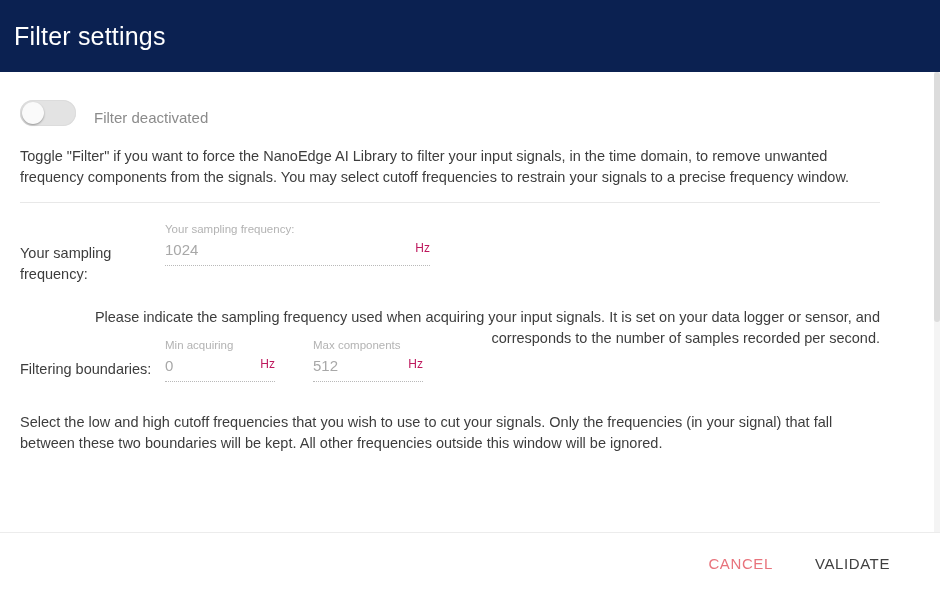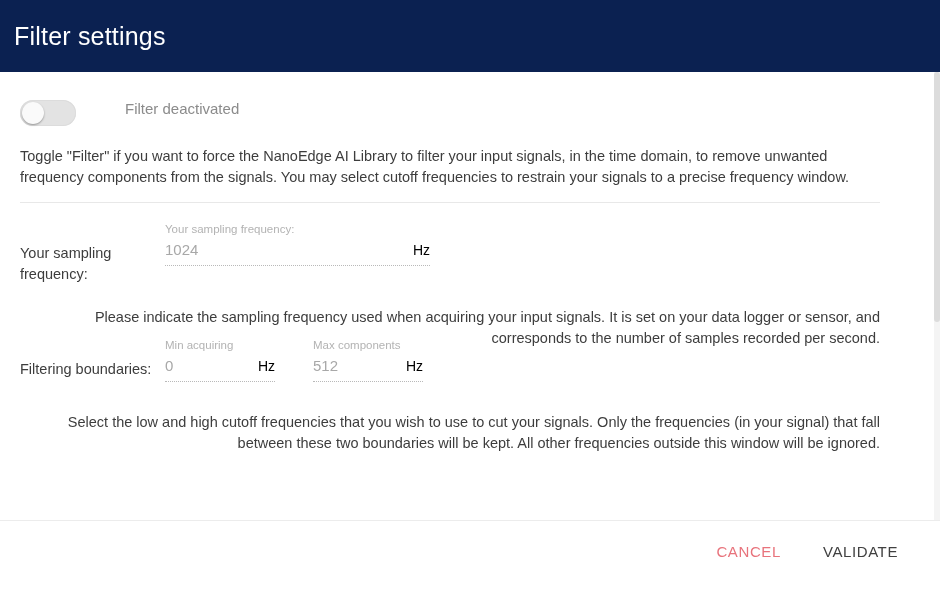--- a/index.html
+++ b/index.html
@@ -40,24 +40,23 @@
   .content {
     flex: 1 1 auto;
     padding: 20px 60px 0 20px;
     box-sizing: border-box;
     position: relative;
     overflow: hidden;
   }
   
   .toggle-row {
     display: flex;
-    align-items: flex-start;
+    align-items: flex-end;
     margin-top: 8px;
     margin-bottom: 20px;
-    gap: 31px;
   }
   .toggle {
     width: 56px;
     height: 26px;
     border-radius: 13px;
     background: #e3e3e3;
     position: relative;
     box-shadow: inset 0 0 0 1px #dcdcdc;
     flex: 0 0 auto;
     cursor: pointer;
@@ -114,66 +113,65 @@
   .float-label {
     font-size: 11.5px;
     color: #b3b3b3;
     display: block;
     height: 16px;
     line-height: 16px;
     white-space: nowrap;
   }
   .input-line {
     display: flex;
-    align-items: flex-end;
+    align-items: flex-start;
     justify-content: space-between;
     border-bottom: 1px dotted #b9b9b9;
     padding-bottom: 7px;
     margin-top: 4px;
   }
   .input-value {
     font-size: 15px;
     color: #a8a8a8;
     background: transparent;
     border: none;
     outline: none;
     padding: 0;
     font-family: "Liberation Sans", sans-serif;
     width: 75%;
   }
   .input-unit {
-    font-size: 14px;
-    color: #000000;
+    font-size: 12px;
+    color: #be185d;
     padding-left: 6px;
   }
   .para.sampling {
     margin-top: 22px;
     text-align: right;
   }
   .filtering-row {
     display: flex;
     align-items: flex-start;
     margin-top: -12px;
   }
   .para.filtering-desc {
     margin-top: 30px;
-    text-align: right;
   }
   .footer {
     position: absolute;
     left: 0;
-    bottom: 12px;
+    bottom: 0;
     width: 940px;
     height: 62px;
     background: #ffffff;
     border-top: 1px solid #ececec;
     display: flex;
     align-items: center;
     justify-content: flex-end;
-    padding-right: 28px;
+    padding-right: 36px;
     box-sizing: border-box;
   }
   .btn {
     background: none;
     border: none;
     font-family: "Liberation Sans", sans-serif;
     font-size: 15px;
     letter-spacing: 0.6px;
     cursor: pointer;
     padding: 8px 14px;

